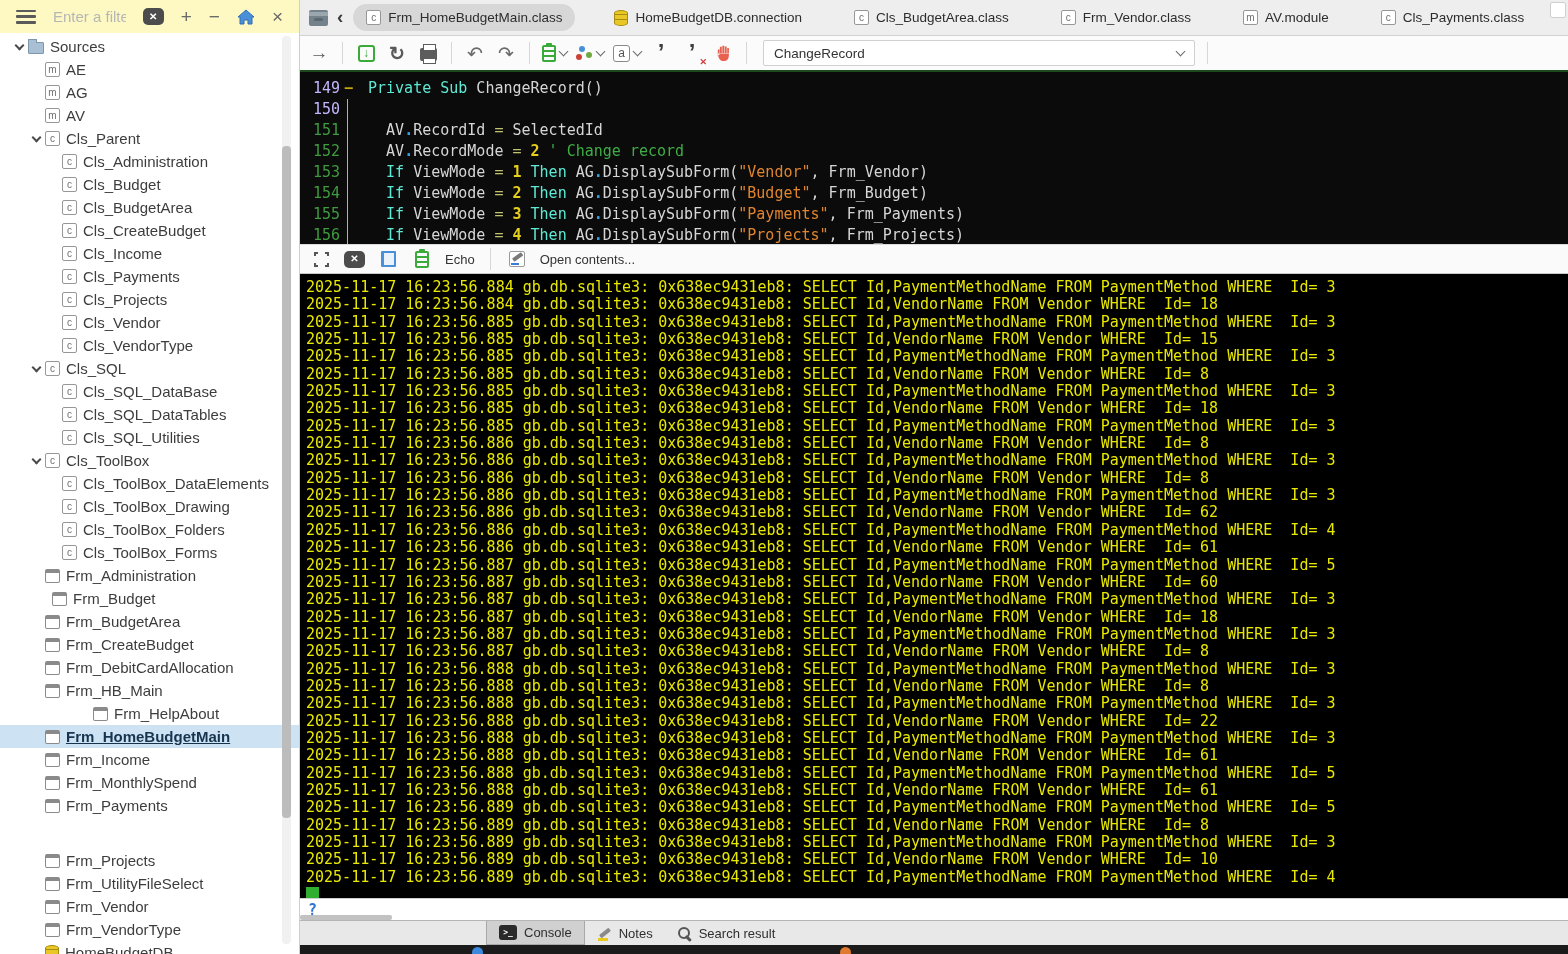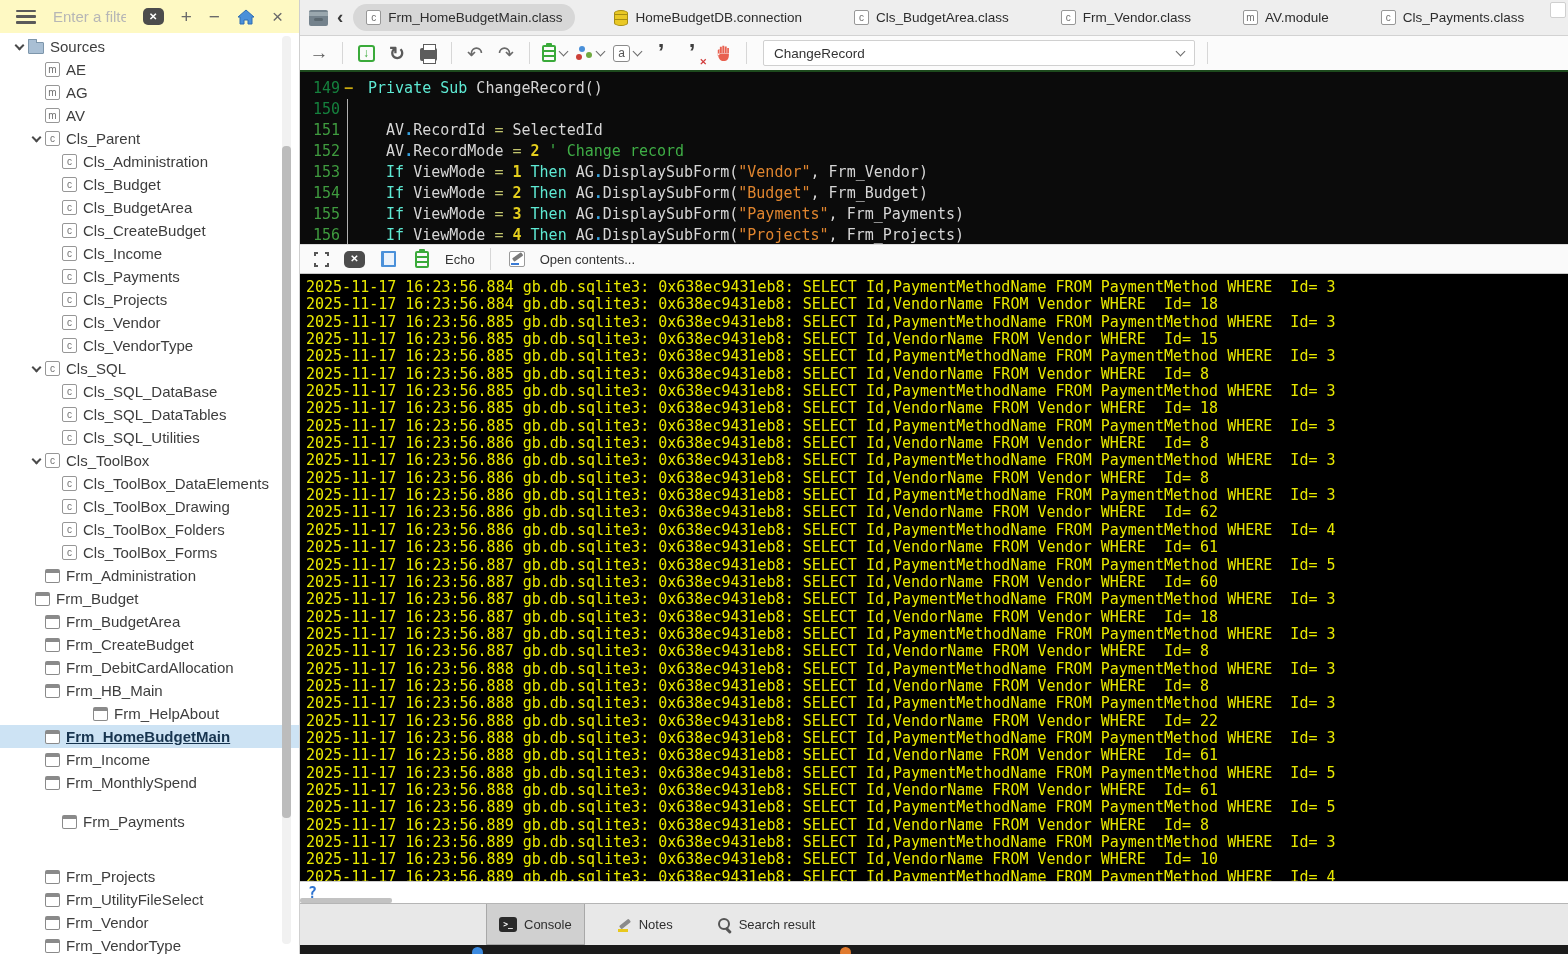--- a/index.html
+++ b/index.html
@@ -81,21 +81,21 @@
   .quote-x::after{content:"\2715";position:absolute;right:-4px;bottom:-2px;font-size:9px;color:#d13b3b;font-weight:bold}
   .cdown{width:7px;height:7px;border-right:1.6px solid #6a6a6a;border-bottom:1.6px solid #6a6a6a;transform:rotate(45deg);margin-left:4px;margin-top:-3px;flex:none}
   #proc-combo{display:flex;align-items:center;width:432px;height:26px;border:1px solid #d0d0d0;border-radius:2px;background:#fff;padding:0 10px;margin-left:4px}
   #proc-combo .plabel{flex:1;font-size:13.5px;color:#333}
 
   
   #editor{height:174px;flex:none;background:#0b0b0b;border-top:2px solid #1d4a1d;position:relative;overflow:hidden;
     font-family:"DejaVu Sans Mono",monospace;font-size:15px;padding-top:5px}
   .erow{height:21px;display:flex;align-items:center;white-space:pre;padding-left:6px}
   .lnum{width:34px;text-align:right;color:#3f9b3f;flex:none}
-  .lnum.cur{color:#15803d}
+  .lnum.cur{color:#c4b5fd}
   .fold{width:17px;text-align:center;color:#c9a90f;font-weight:bold;flex:none}
   .ecode{padding-left:11px}
   .tok-kw{color:#5eead4;font-weight:normal}
   .tok-pl{color:#d6d6d6}
   .tok-dot{color:#35a0dd;font-weight:bold}
   .tok-num{color:#e5cf1d;font-weight:bold}
   .tok-str{color:#e0852e}
   .tok-com{color:#3fae46}
   .tok-op{color:#c2c56e}
   #guide{position:absolute;left:47px;top:27px;bottom:0;width:1px;background:#cfcfcf;opacity:.85}
@@ -117,21 +117,21 @@
     font-family:"DejaVu Sans Mono",monospace;font-size:15px;line-height:17.35px;color:#e8e800}
   .cline{white-space:pre}
   #cursor{width:13px;height:17px;background:#2fae2f;margin-top:1px}
 
   
   #prompt-strip{height:22px;flex:none;background:#fff;border-top:1px solid #cfcfcf;position:relative;display:flex;align-items:center;padding:0 8px}
   #prompt-q{color:#2f74d0;font-weight:bold;font-size:15px;font-family:"DejaVu Sans Mono",monospace}
   #hscroll{position:absolute;left:0;bottom:0;width:92px;height:5px;background:#c2c2c2;border-radius:2px}
 
   
-  #btabs{height:42px;flex:none;background:#e8e8e8;border-top:1px solid #b5b5b5;display:flex;align-items:stretch;padding-left:186px;gap:20px}
+  #btabs{height:25px;flex:none;background:#e8e8e8;border-top:1px solid #b5b5b5;display:flex;align-items:stretch;padding-left:186px;gap:0}
   .btab{display:flex;align-items:center;gap:7px;padding:0 12px;font-size:13px;color:#2e2e2e;white-space:nowrap}
   .btab.active{background:#d0d0d0;border:1px solid #a8a8a8;border-top:none}
   .ic-term{width:18px;height:15px;background:#2a2a2a;border-radius:3px;color:#fff;display:flex;align-items:center;justify-content:center;
     font-family:"DejaVu Sans Mono",monospace;font-size:8px;font-weight:bold}
   .ic-term::before{content:">_"}
   .ic-pencil{width:15px;height:15px;position:relative}
   .ic-pencil::before{content:"";position:absolute;left:2px;top:5px;width:12px;height:4px;background:#8a8a8a;transform:rotate(-38deg);border-radius:1px}
   .ic-pencil::after{content:"";position:absolute;left:1px;bottom:0;width:10px;height:3px;background:#e8c81d}
   .ic-mag{width:15px;height:15px;position:relative}
   .ic-mag::before{content:"";position:absolute;left:1px;top:1px;width:8px;height:8px;border:2px solid #555;border-radius:50%}
@@ -286,21 +286,21 @@
         <div class="trow" style="padding-left: 44px;">
           <span class="chev"></span>
           <span class="ic ic-class">c</span>
           <span class="tl">Cls_ToolBox_Forms</span>
         </div>
         <div class="trow" style="padding-left: 27px;">
           <span class="chev"></span>
           <span class="ic ic-form"></span>
           <span class="tl">Frm_Administration</span>
         </div>
-        <div class="trow" style="padding-left: 17px;">
+        <div class="trow" style="padding-left: 34px;">
           <span class="chev"></span>
           <span class="ic ic-form"></span>
           <span class="tl">Frm_Budget</span>
         </div>
         <div class="trow" style="padding-left: 27px;">
           <span class="chev"></span>
           <span class="ic ic-form"></span>
           <span class="tl">Frm_BudgetArea</span>
         </div>
         <div class="trow" style="padding-left: 27px;">
@@ -331,21 +331,21 @@
         <div class="trow" style="padding-left: 27px;">
           <span class="chev"></span>
           <span class="ic ic-form"></span>
           <span class="tl">Frm_Income</span>
         </div>
         <div class="trow" style="padding-left: 27px;">
           <span class="chev"></span>
           <span class="ic ic-form"></span>
           <span class="tl">Frm_MonthlySpend</span>
         </div>
-        <div class="trow" style="padding-left: 44px; margin-top: 16px;">
+        <div class="trow" style="padding-left: 27px;">
           <span class="chev"></span>
           <span class="ic ic-form"></span>
           <span class="tl">Frm_Payments</span>
         </div>
         <div class="trow" style="padding-left: 27px; margin-top: 32px;">
           <span class="chev"></span>
           <span class="ic ic-form"></span>
           <span class="tl">Frm_Projects</span>
         </div>
         <div class="trow" style="padding-left: 27px;">

